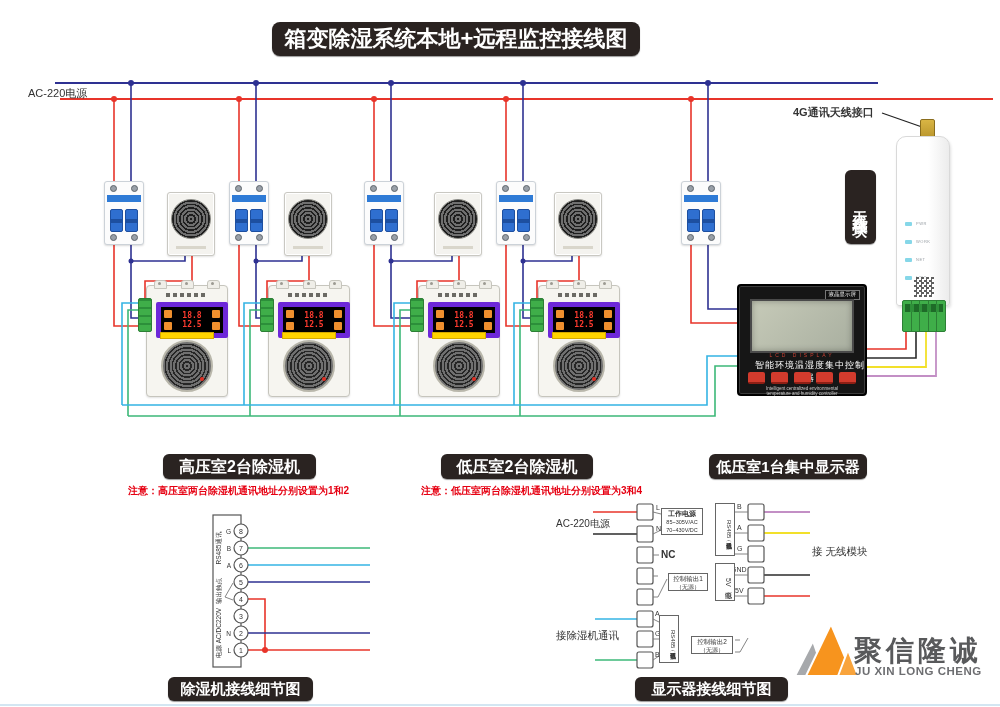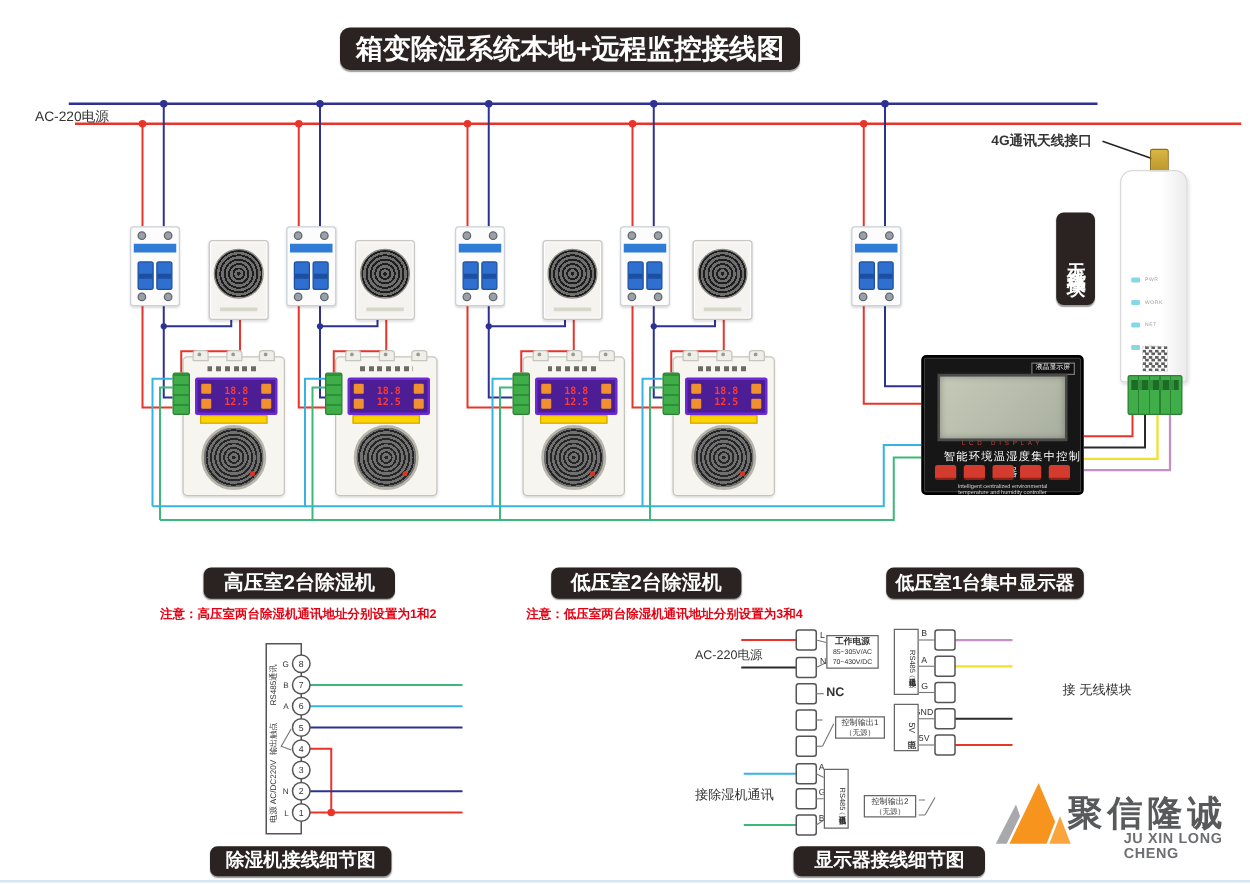--- a/index.html
+++ b/index.html
@@ -46,21 +46,21 @@
            background:repeating-radial-gradient(circle,#1e1e1e 0 1.5px,#6f6f6f 1.5px 3.5px);border:1px solid #8a8a84;}
   .fanunit::after{content:"";position:absolute;bottom:6px;left:8px;right:8px;height:3px;background:#d9d6cb;}
   
   .dehu{position:absolute;top:285px;width:80px;height:110px;background:#f6f5f0;border:1px solid #c6c5bd;
         border-radius:4px;box-shadow:0 1px 2px rgba(0,0,0,.12);z-index:2;}
   .ear{position:absolute;top:-6px;width:11px;height:7px;background:#efeee8;border:1px solid #c6c5bd;border-radius:3px 3px 0 0;}
   .ear::after{content:"";position:absolute;left:3px;top:1px;width:3px;height:3px;border-radius:50%;background:#9b9a92;}
   .e1{left:7px}.e2{left:34px}.e3{right:7px}
   .dh-label{position:absolute;top:7px;left:50%;transform:translateX(-50%);width:42px;height:4px;
         background:repeating-linear-gradient(90deg,#6b6a64 0 4px,transparent 4px 7px);}
-  .dh-display{position:absolute;top:16px;left:9px;width:62px;height:26px;background:#4c1d95;border-radius:2px;border:2px solid #6d28d9;}
+  .dh-display{position:absolute;top:16px;left:9px;width:62px;height:26px;background:#000000;border-radius:2px;border:5px solid #6d28d9;}
   .ob{position:absolute;width:8px;height:8px;background:#f0902e;border-radius:1px;}
   .ob.l1{left:3px;top:3px}.ob.l2{left:3px;bottom:3px}.ob.r1{right:3px;top:3px}.ob.r2{right:3px;bottom:3px}
   .digits{position:absolute;left:13px;right:13px;top:50%;transform:translateY(-50%);color:#ff3b2f;
         font:bold 8px "DejaVu Sans Mono",monospace;text-align:center;}
   .dh-warn{position:absolute;top:46px;left:13px;width:54px;height:7px;background:#ffd400;border:1px solid #d4a900;box-sizing:border-box;}
   .dh-fan{position:absolute;left:50%;top:54px;transform:translateX(-50%);width:52px;height:52px;border-radius:50%;
         background:repeating-radial-gradient(circle,#262626 0 1.5px,#707070 1.5px 3.5px);border:2px solid #b9b7ab;box-sizing:border-box;}
   .dh-fan::after{content:"";position:absolute;right:7px;bottom:9px;width:4px;height:4px;border-radius:50%;background:#e03024;}
   .term-green{position:absolute;width:14px;height:34px;top:298px;background:#3fae49;border:1px solid #2c7f35;
         border-radius:2px;z-index:2;box-sizing:border-box;
@@ -90,21 +90,21 @@
   .wm-term{position:absolute;left:902px;top:300px;width:44px;height:32px;background:#3fae49;border:1px solid #2c7f35;
         border-radius:2px;z-index:2;box-sizing:border-box;
         background-image:repeating-linear-gradient(90deg,transparent 0 7.5px,#2c7f35 7.5px 8.5px);}
   .wm-term::before{content:"";position:absolute;top:3px;left:2px;right:2px;height:8px;
         background:repeating-linear-gradient(90deg,#1e6b28 0 5px,#2e9039 5px 8.5px);}
   
   .d2box{position:absolute;border:1px solid #666;background:#fff;color:#333;text-align:center;z-index:3;box-sizing:border-box;}
   .d2box.vert{writing-mode:vertical-rl;font-size:6px;line-height:1.4;padding:2px 1px;}
   
   .logo-cn{position:absolute;left:854px;top:632px;font-size:28px;font-weight:bold;color:#58595b;letter-spacing:4px;z-index:3;}
-  .logo-en{position:absolute;left:855px;top:665px;font-size:11.5px;font-weight:bold;color:#6d6e71;letter-spacing:.5px;z-index:3;margin-left:44px;}
+  .logo-en{position:absolute;left:855px;top:665px;font-size:11.5px;font-weight:bold;color:#6d6e71;letter-spacing:.5px;z-index:3;}
   .footline{position:absolute;left:0;right:0;top:704px;height:2px;background:#d3e6f2;}
 </style>
 </head>
 <body>
 
 <div class="canvas">
 
   <svg class="wires" width="1000" height="707" viewBox="0 0 1000 707">
 
     <g>
@@ -469,21 +469,21 @@
   <div class="tagbox vert" style="left:845px;top:170px;width:31px;height:74px;font-size:15px;line-height:31px;">无线模块</div>
 
   <div class="tagbox" style="left:163px;top:454px;width:153px;height:25px;font-size:16px;line-height:25px;">高压室2台除湿机</div>
   <div class="tagbox" style="left:441px;top:454px;width:152px;height:25px;font-size:16px;line-height:25px;">低压室2台除湿机</div>
   <div class="tagbox" style="left:709px;top:454px;width:158px;height:25px;font-size:15px;line-height:25px;">低压室1台集中显示器</div>
   <div class="note" style="left:128px;top:484px;">注意：高压室两台除湿机通讯地址分别设置为1和2</div>
   <div class="note" style="left:421px;top:484px;">注意：低压室两台除湿机通讯地址分别设置为3和4</div>
 
   <div class="lbl" style="left:556px;top:517px;font-size:10px;">AC-220电源</div>
   <div class="lbl" style="left:556px;top:629px;font-size:10.5px;">接除湿机通讯</div>
-  <div class="lbl" style="left:812px;top:545px;font-size:10.5px;margin-left:38px;">接 无线模块</div>
+  <div class="lbl" style="left:812px;top:545px;font-size:10.5px;">接 无线模块</div>
   <div class="lbl" style="left:661px;top:549px;font-size:10px;font-weight:bold;">NC</div>
   <div class="d2box" style="left:661px;top:508px;width:42px;height:27px;">
     <div style="font-size:7px;font-weight:bold;line-height:9px;">工作电源</div>
     <div style="font-size:5.5px;line-height:8px;">85~305V/AC</div>
     <div style="font-size:5.5px;line-height:8px;">70~430V/DC</div>
   </div>
   <div class="d2box" style="left:668px;top:573px;width:40px;height:18px;">
     <div style="font-size:6.5px;line-height:9px;">控制输出1</div>
     <div style="font-size:6px;line-height:8px;">（无源）</div>
   </div>

